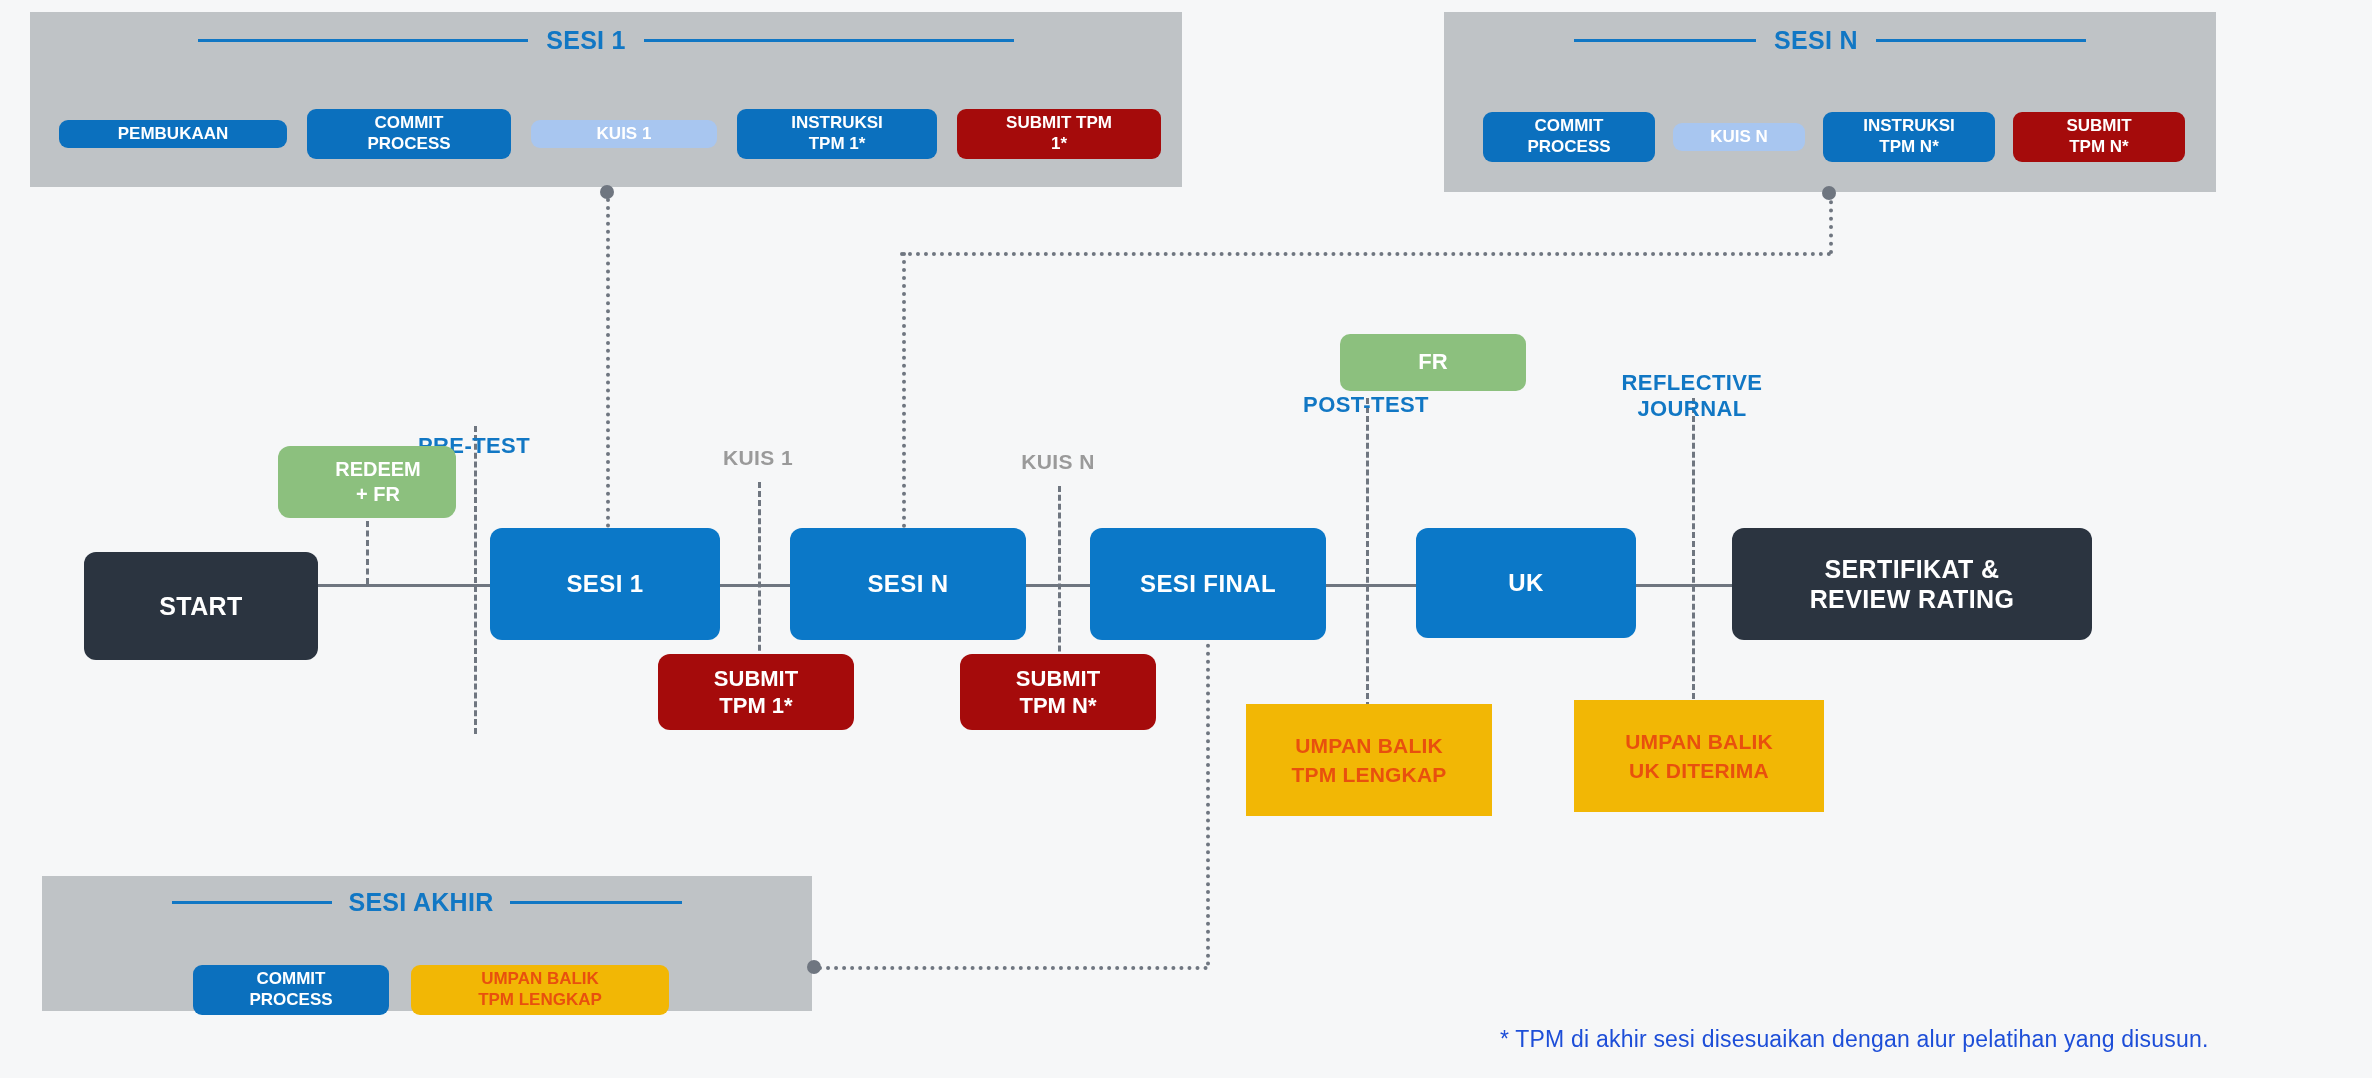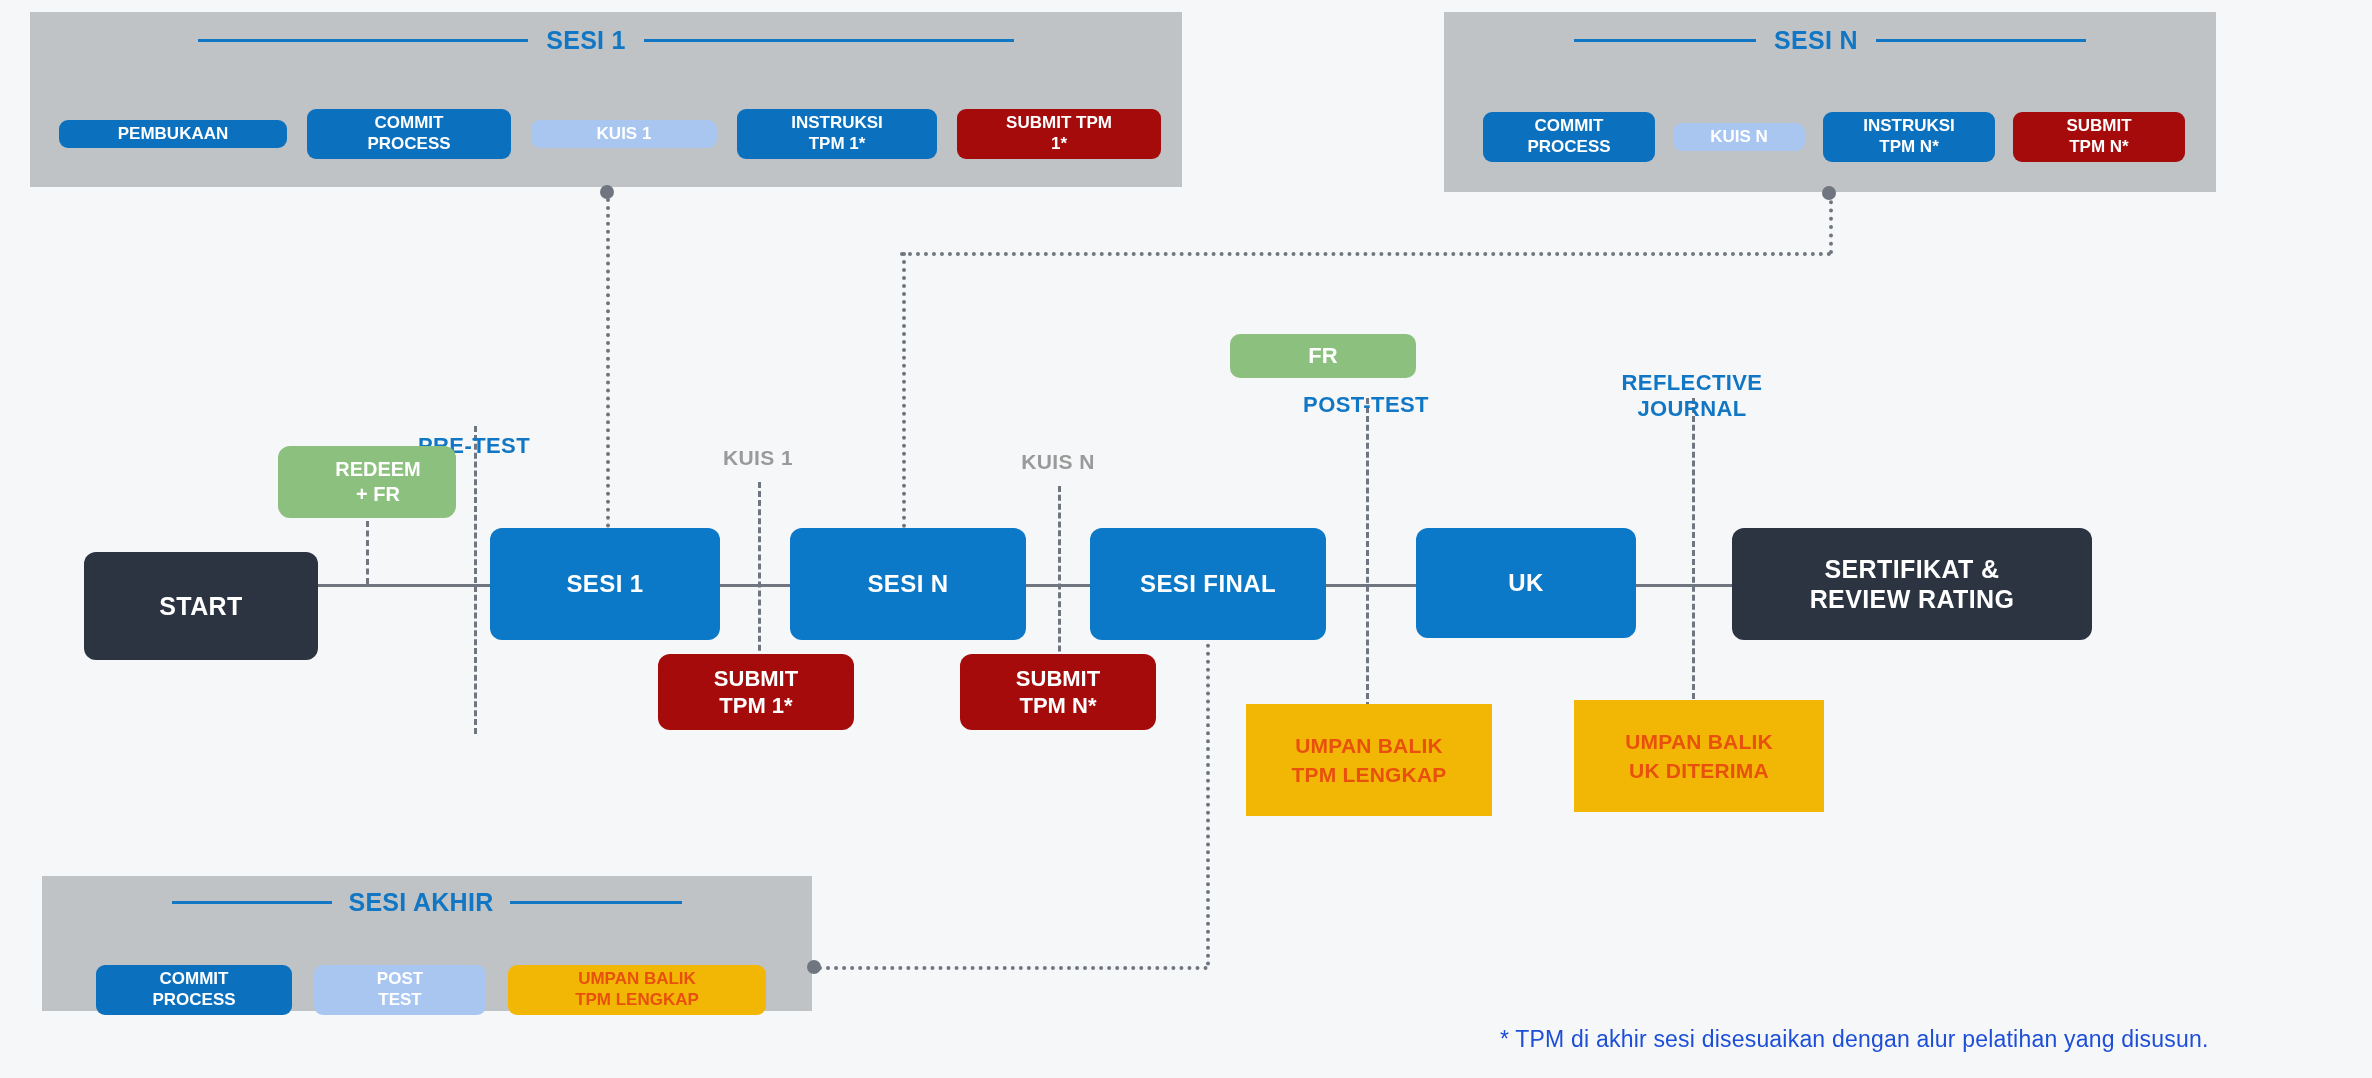--- a/index.html
+++ b/index.html
@@ -144,22 +144,20 @@
 
   <div class="panel" style="left:42px;top:876px;width:770px;height:135px;">
     <div class="panel-head" style="top:12px;gap:16px;">
       <div class="panel-rule" style="width:160px;"></div>
       <div class="panel-title">SESI AKHIR</div>
       <div class="panel-rule" style="width:172px;"></div>
     </div>
     <div class="panel-row" style="top:80px;height:68px;gap:22px;">
       <div class="chip blue" style="width: 196px; white-space: pre-line;">COMMIT
 PROCESS</div>
-      <div class="chip lightblue" style="width: 172px; white-space: pre-line;">POST
-TEST</div>
       <div class="chip amber" style="width: 258px; white-space: pre-line;">UMPAN BALIK
 TPM LENGKAP</div>
     </div>
   </div>
 
   <div class="bullet" style="left:600px;top:185px;"></div>
   <div class="vdot" style="left:606px;top:190px;height:338px;"></div>
 
   <div class="bullet" style="left:1822px;top:186px;"></div>
   <div class="vdot" style="left:1829px;top:192px;height:62px;"></div>
@@ -199,21 +197,21 @@
   <div class="node primary" style="left:1090px;top:528px;width:236px;height:112px;">SESI FINAL</div>
 
   <div class="node primary" style="left:1416px;top:528px;width:220px;height:110px;">UK</div>
 
   <div class="node dark" style="left:1732px;top:528px;width:360px;height:112px;white-space:pre-line;">SERTIFIKAT &amp;
 REVIEW RATING</div>
 
   <div class="node green" style="left:278px;top:446px;width:178px;height:72px;white-space:pre-line;padding-left:22px;">REDEEM
 + FR</div>
 
-  <div class="node fr" style="left:1230px;top:334px;width:186px;height:44px;">FR</div>
+  <div class="node fr" style="left:1340px;top:334px;width:186px;height:57px;">FR</div>
 
   <div class="node red" style="left:658px;top:654px;width:196px;height:76px;white-space:pre-line;">SUBMIT
 TPM 1*</div>
 
   <div class="node red" style="left:960px;top:654px;width:196px;height:76px;white-space:pre-line;">SUBMIT
 TPM N*</div>
 
   <div class="node amber" style="left:1246px;top:704px;width:246px;height:112px;white-space:pre-line;">UMPAN BALIK
 TPM LENGKAP</div>
 

